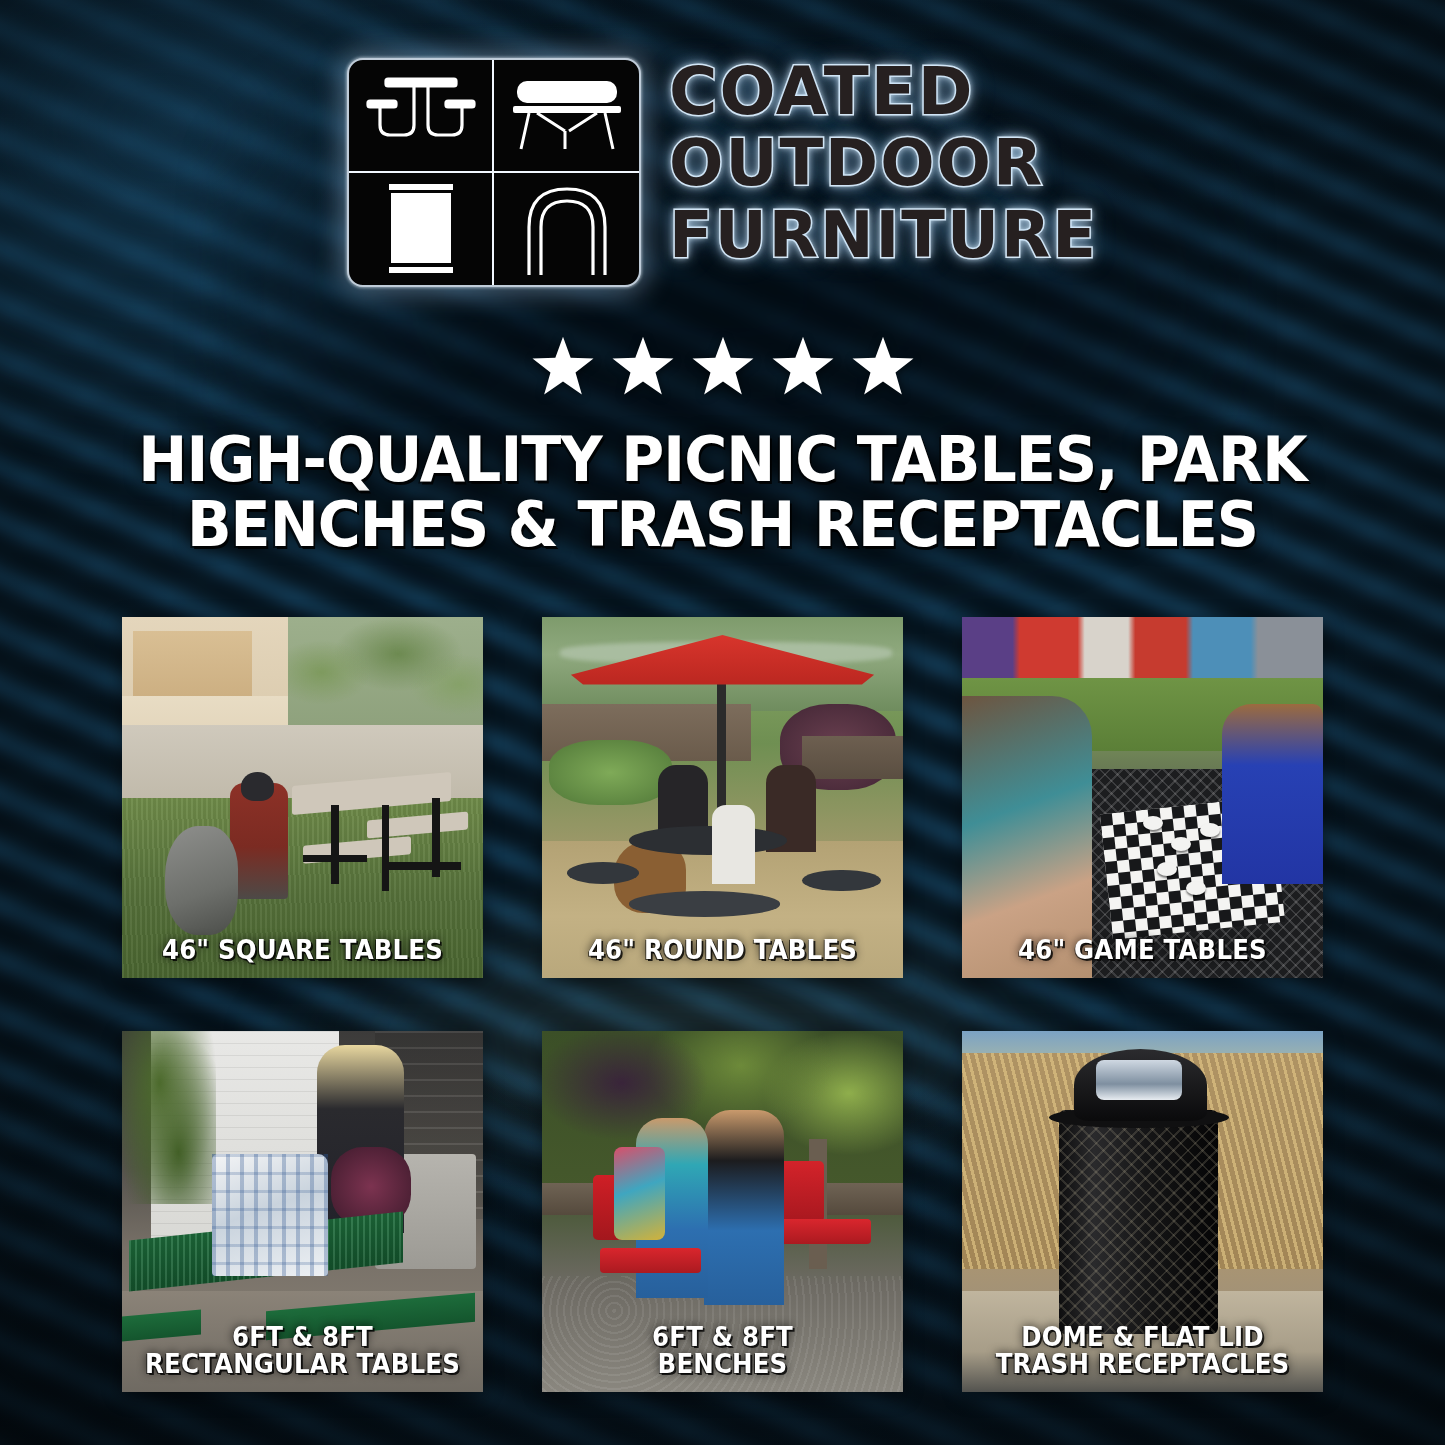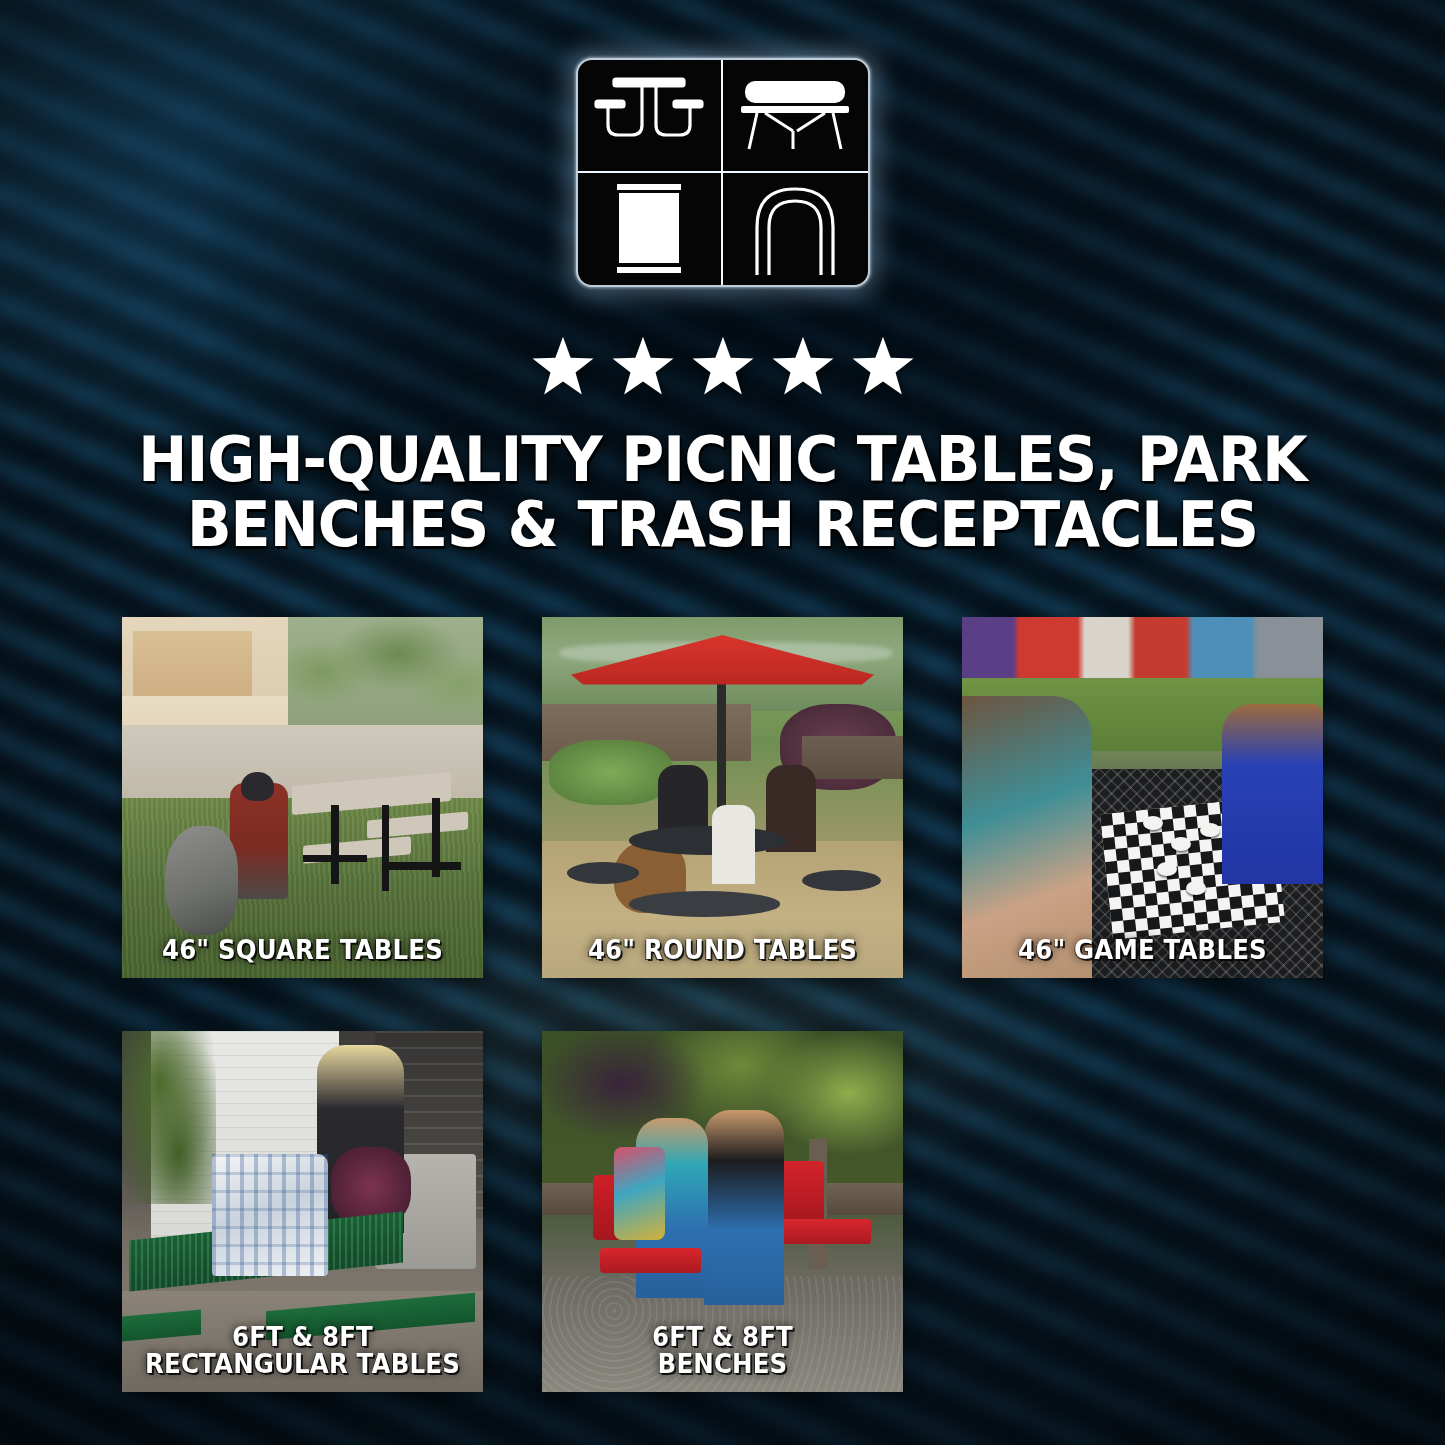--- a/index.html
+++ b/index.html
@@ -343,20 +343,25 @@
               <g fill="none" stroke="#ffffff" stroke-width="3.2">
                 <path d="M8 94 L8 46 Q8 8 46 8 Q84 8 84 46 L84 94"></path>
                 <path d="M20 94 L20 46 Q20 20 46 20 Q72 20 72 46 L72 94"></path>
               </g>
             </svg>
           </div>
 
         </div>
       </div>
 
+      <div class="logo-words">
+        <div class="logo-word w1">COATED</div>
+        <div class="logo-word w2">OUTDOOR</div>
+        <div class="logo-word w3">FURNITURE</div>
+      </div>
 
     </div>
   </div>
 
   <div class="stars" id="stars-row">
       <svg class="star" viewBox="0 0 51 48">
         <path d="M25.5 0 L31.8 17.3 L50.6 17.9 L35.8 29.4 L41 47.5 L25.5 36.8 L10 47.5 L15.2 29.4 L0.4 17.9 L19.2 17.3 Z" fill="#ffffff"></path>
       </svg>
       <svg class="star" viewBox="0 0 51 48">
         <path d="M25.5 0 L31.8 17.3 L50.6 17.9 L35.8 29.4 L41 47.5 L25.5 36.8 L10 47.5 L15.2 29.4 L0.4 17.9 L19.2 17.3 Z" fill="#ffffff"></path>
@@ -480,15 +485,30 @@
         <div class="rect t5-seat2"></div>
         <div class="rect t5-kid2"></div>
         <div class="rect t5-kid1"></div>
         <div class="rect t5-pack"></div>
         <div class="rect t5-seat1"></div>
       </div>
       <div class="caption">6FT &amp; 8FT
 BENCHES</div>
     </div>
 
+    <div class="tile">
+      <div class="scene">
+        <div class="rect t6-bg"></div>
+        <div class="rect t6-sky"></div>
+        <div class="rect t6-grassy"></div>
+        <div class="band t6-path"></div>
+        <div class="rect t6-can"></div>
+        <div class="rect t6-canmesh"></div>
+        <div class="rect t6-rim"></div>
+        <div class="rect t6-dome"></div>
+        <div class="rect t6-opening"></div>
+      </div>
+      <div class="caption">DOME &amp; FLAT LID
+TRASH RECEPTACLES</div>
+    </div>
 
   </div>
 </div>
 
 </body></html>

